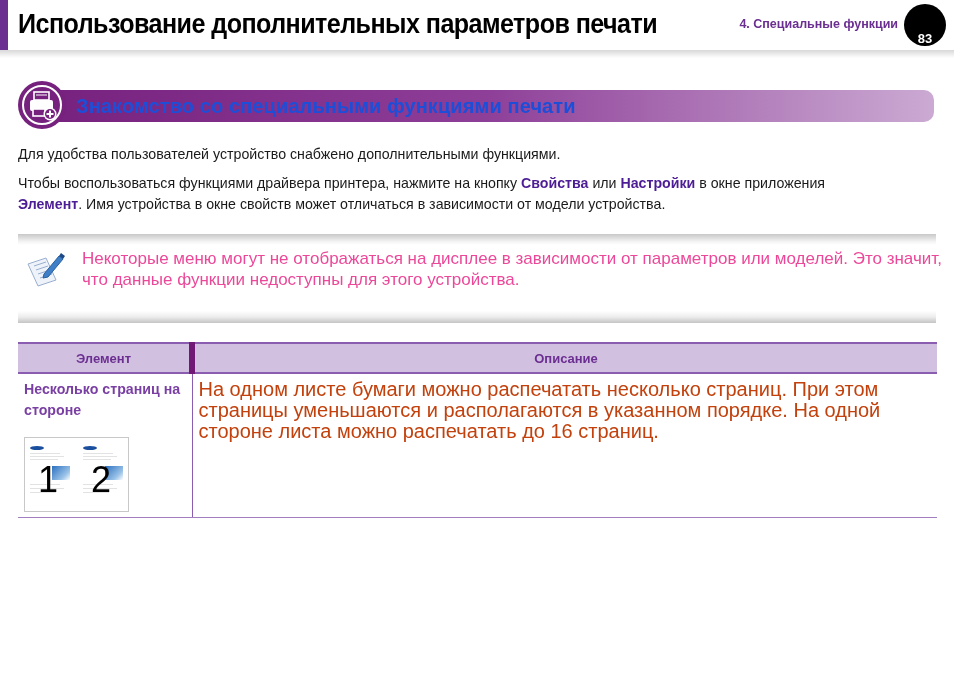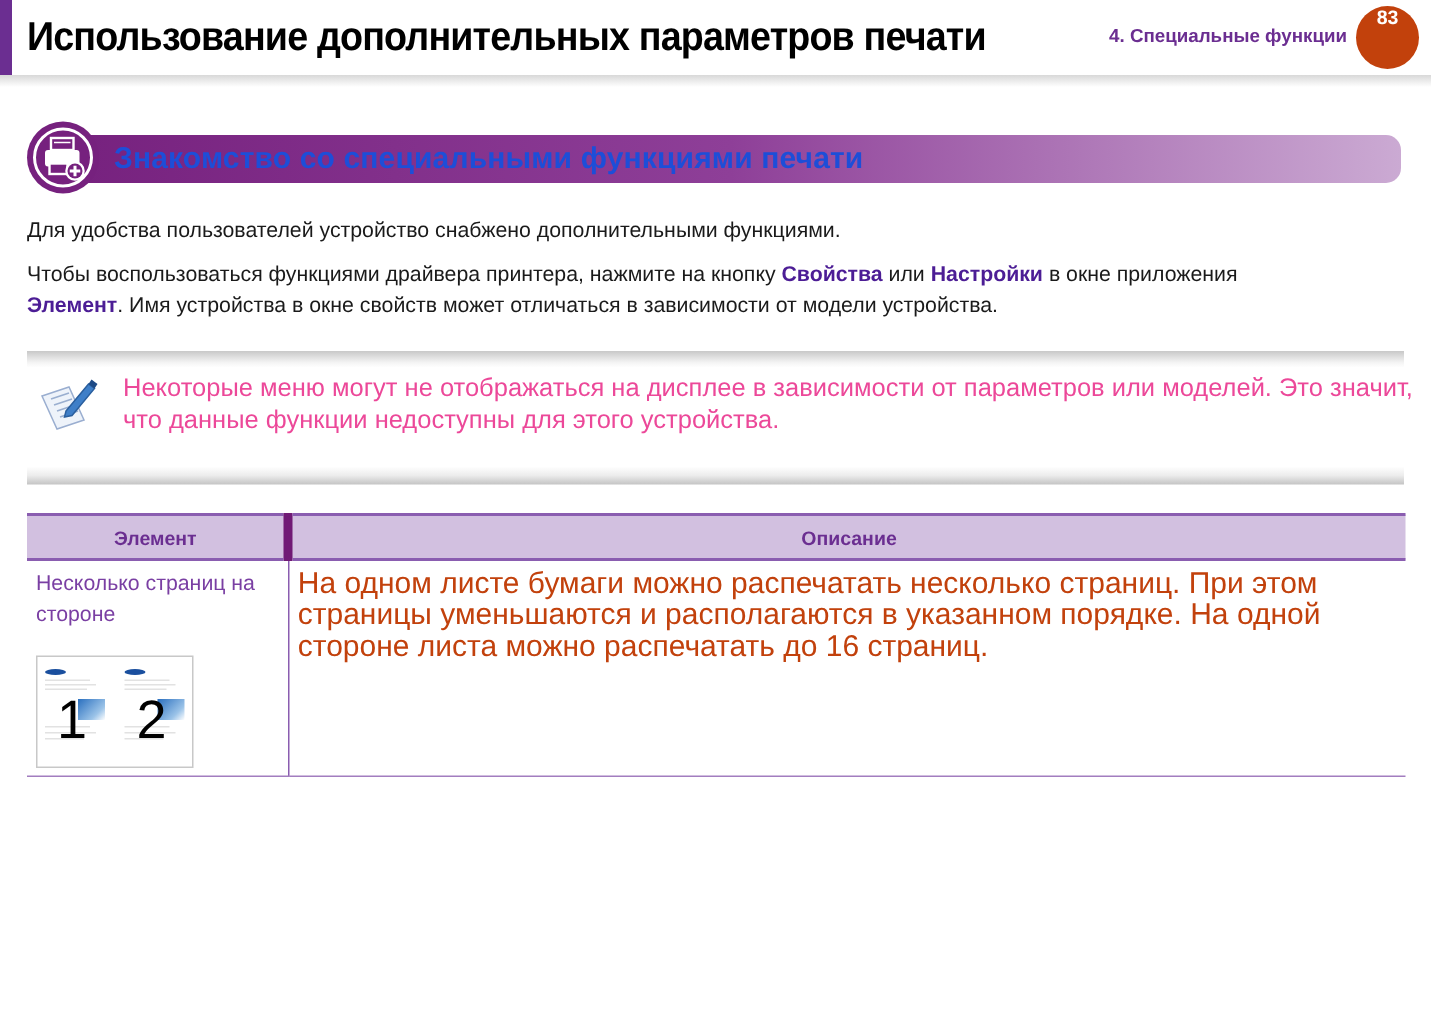--- a/index.html
+++ b/index.html
@@ -5,21 +5,21 @@
   * { box-sizing: border-box; margin: 0; padding: 0; }
   html, body { width: 954px; height: 675px; background: #ffffff; overflow: hidden; }
   body { font-family: "Liberation Sans", sans-serif; color: #1a1a1a; position: relative; }
 
   .top-accent { position: absolute; left: 0; top: 0; width: 8px; height: 52px; background: #6b2e91; }
   .page-title { position: absolute; left: 18px; top: 4px; font-size: 27px; font-weight: bold; letter-spacing: -0.6px; color: #000; line-height: 40px; transform: scaleX(0.93); transform-origin: left center; }
   .header-shadow { position: absolute; left: 0; top: 50px; width: 954px; height: 8px;
     background: linear-gradient(to bottom, #d8d8d8, #ffffff); }
   .chapter { position: absolute; right: 56px; top: 17px; font-size: 12.5px; font-weight: bold; color: #6b2e91; }
   .page-badge { position: absolute; left: 904px; top: 4px; width: 42px; height: 42px; border-radius: 50%;
-    background: #c2410c; color: #fff; font-size: 13px; font-weight: bold; display: flex; align-items: flex-start; justify-content: center; }
+    background: #000000; color: #fff; font-size: 13px; font-weight: bold; display: flex; align-items: flex-end; justify-content: center; }
 
   .section-bar { position: absolute; left: 40px; top: 90px; width: 894px; height: 32px; border-radius: 0 10px 10px 0;
     background: linear-gradient(to right, #76217e 0%, #8e3f98 50%, #cbaad3 100%); }
   .section-title { position: absolute; left: 76px; top: 95px; font-size: 20px; font-weight: bold; color: #1d4ed8; letter-spacing: 0.1px; }
   .section-icon { position: absolute; left: 18px; top: 81px; width: 48px; height: 48px; border-radius: 50%;
     background: #76217e; display: flex; align-items: center; justify-content: center; }
   .section-icon-inner { width: 40px; height: 40px; border-radius: 50%; border: 2px solid #ffffff; position: relative; }
 
   .para { position: absolute; left: 18px; font-size: 14.2px; line-height: 21px; color: #1a1a1a; width: 920px; }
   .para b { font-weight: bold; color: #4c1d95; }
@@ -31,21 +31,21 @@
   .note-icon { position: absolute; left: 26px; top: 250px; width: 40px; height: 38px; }
   .note-text { position: absolute; left: 82px; top: 248px; width: 860px; font-size: 17px; line-height: 21px; color: #ec4899; }
 
   table.feature { position: absolute; left: 18px; top: 342px; width: 919px; border-collapse: collapse; }
   table.feature th { background: #d2c0e0; color: #6b2e91; font-size: 13px; font-weight: bold; height: 30px;
     border-top: 2px solid #8a5db0; border-bottom: 2px solid #8a5db0; text-align: center; }
   table.feature th.col1 { width: 174px; border-right: 6px solid #701a75; }
   table.feature td { vertical-align: top; border-bottom: 1px solid #a27dbf; height: 140px; }
   table.feature td.col1 { border-right: 1px solid #8a5db0; padding: 5px 6px; }
   table.feature td.col2 { padding: 5px 6px; font-size: 20px; line-height: 21px; color: #c2410c; }
-  .item-name { font-size: 14.2px; font-weight: normal; color: #7a3fa3; line-height: 21px; }
+  .item-name { font-size: 14.2px; font-weight: bold; color: #7a3fa3; line-height: 21px; }
 
   .thumb { margin-top: 16px; width: 105px; height: 75px; border: 1px solid #c8c8c8; background: #fff; position: relative; }
   .thumb-page { position: absolute; top: 6px; width: 42px; height: 62px; }
   .thumb-page .logo { position: absolute; left: 2px; top: 2px; width: 14px; height: 4px; background: #1a4f9e; border-radius: 50%; }
   .thumb-page .line { position: absolute; left: 2px; height: 1px; background: #e2e2e2; }
   .thumb-page .img { position: absolute; right: 0; top: 22px; width: 18px; height: 14px; background: linear-gradient(135deg, #2a6fbf, #9bc3e8 70%, #ffffff); }
   .thumb-page .num { position: absolute; left: 10px; top: 16px; font-size: 36px; color: #000; font-family: "Liberation Sans", sans-serif; line-height: 40px; }
 </style>
 </head>
 <body>

